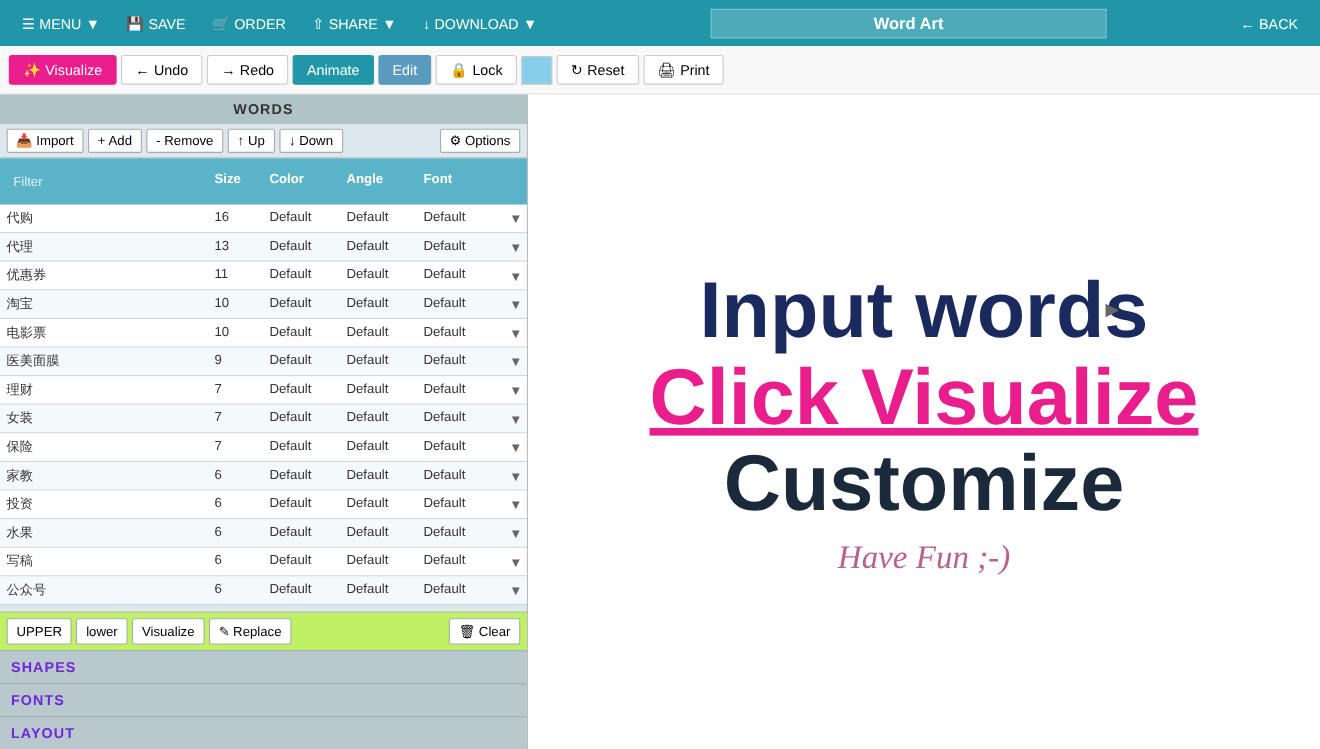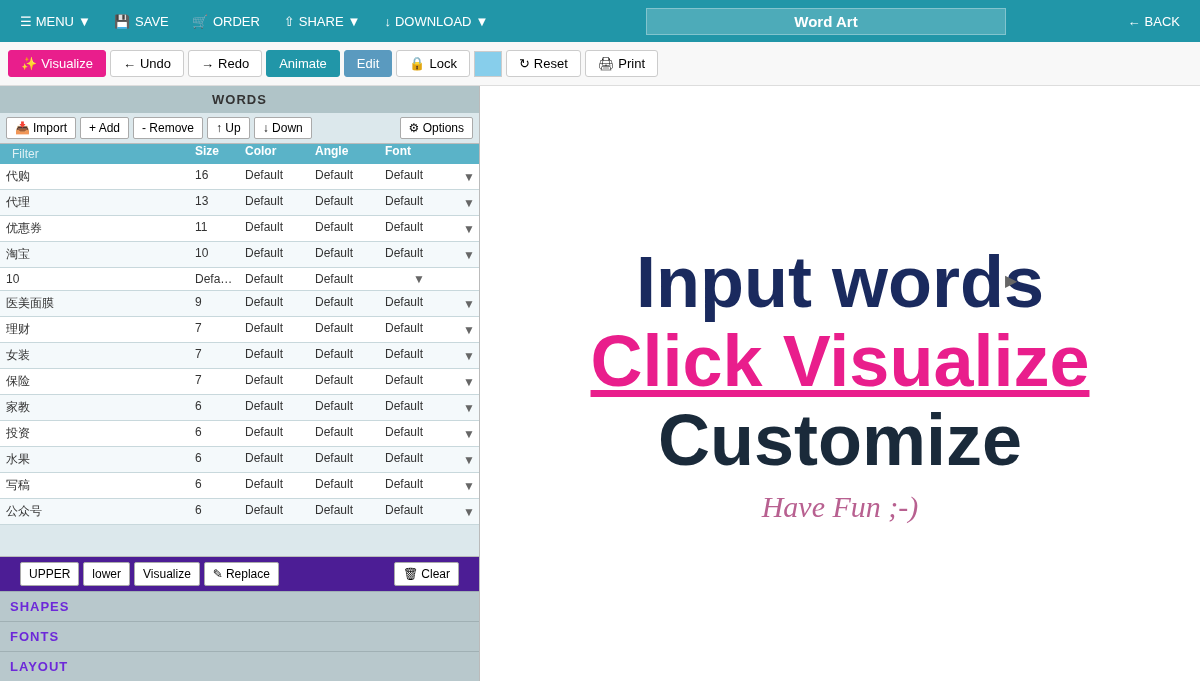--- a/index.html
+++ b/index.html
@@ -136,21 +136,21 @@
     .spacer { flex: 1; }
 
     .table-header {
       display: grid;
       grid-template-columns: 1fr 50px 70px 70px 80px 20px;
       background: #5ab3c8;
       color: white;
       font-size: 12px;
     }
     .table-header-cell {
-      padding: 0 6px;
+      padding: 11px 6px;
       font-weight: bold;
     }
     .filter-input {
       background: #5ab3c8;
       border: none;
       color: white;
       font-size: 12px;
       padding: 3px 6px;
       outline: none;
       width: 100%;
@@ -181,23 +181,23 @@
       color: #666;
       cursor: pointer;
       display: flex;
       align-items: center;
       justify-content: center;
     }
 
     .words-bottom-toolbar {
       display: flex;
       align-items: center;
-      padding: 5px 20px;
+      padding: 5px 6px;
       gap: 4px;
-      background: #4c1d95;
+      background: #bef264;
       border-top: 1px solid #bbb;
     }
     .case-btn {
       padding: 4px 8px;
       border: 1px solid #aaa;
       background: white;
       cursor: pointer;
       font-size: 12px;
       border-radius: 2px;
     }
@@ -425,20 +425,21 @@
     </div>
         <div class="table-row">
       <div class="table-cell">淘宝</div>
       <div class="table-cell">10</div>
       <div class="table-cell">Default</div>
       <div class="table-cell">Default</div>
       <div class="table-cell">Default</div>
       <div class="table-cell-arrow">▼</div>
     </div>
         <div class="table-row">
+      <div class="table-cell">电影票</div>
       <div class="table-cell">10</div>
       <div class="table-cell">Default</div>
       <div class="table-cell">Default</div>
       <div class="table-cell">Default</div>
       <div class="table-cell-arrow">▼</div>
     </div>
         <div class="table-row">
       <div class="table-cell">医美面膜</div>
       <div class="table-cell">9</div>
       <div class="table-cell">Default</div>

